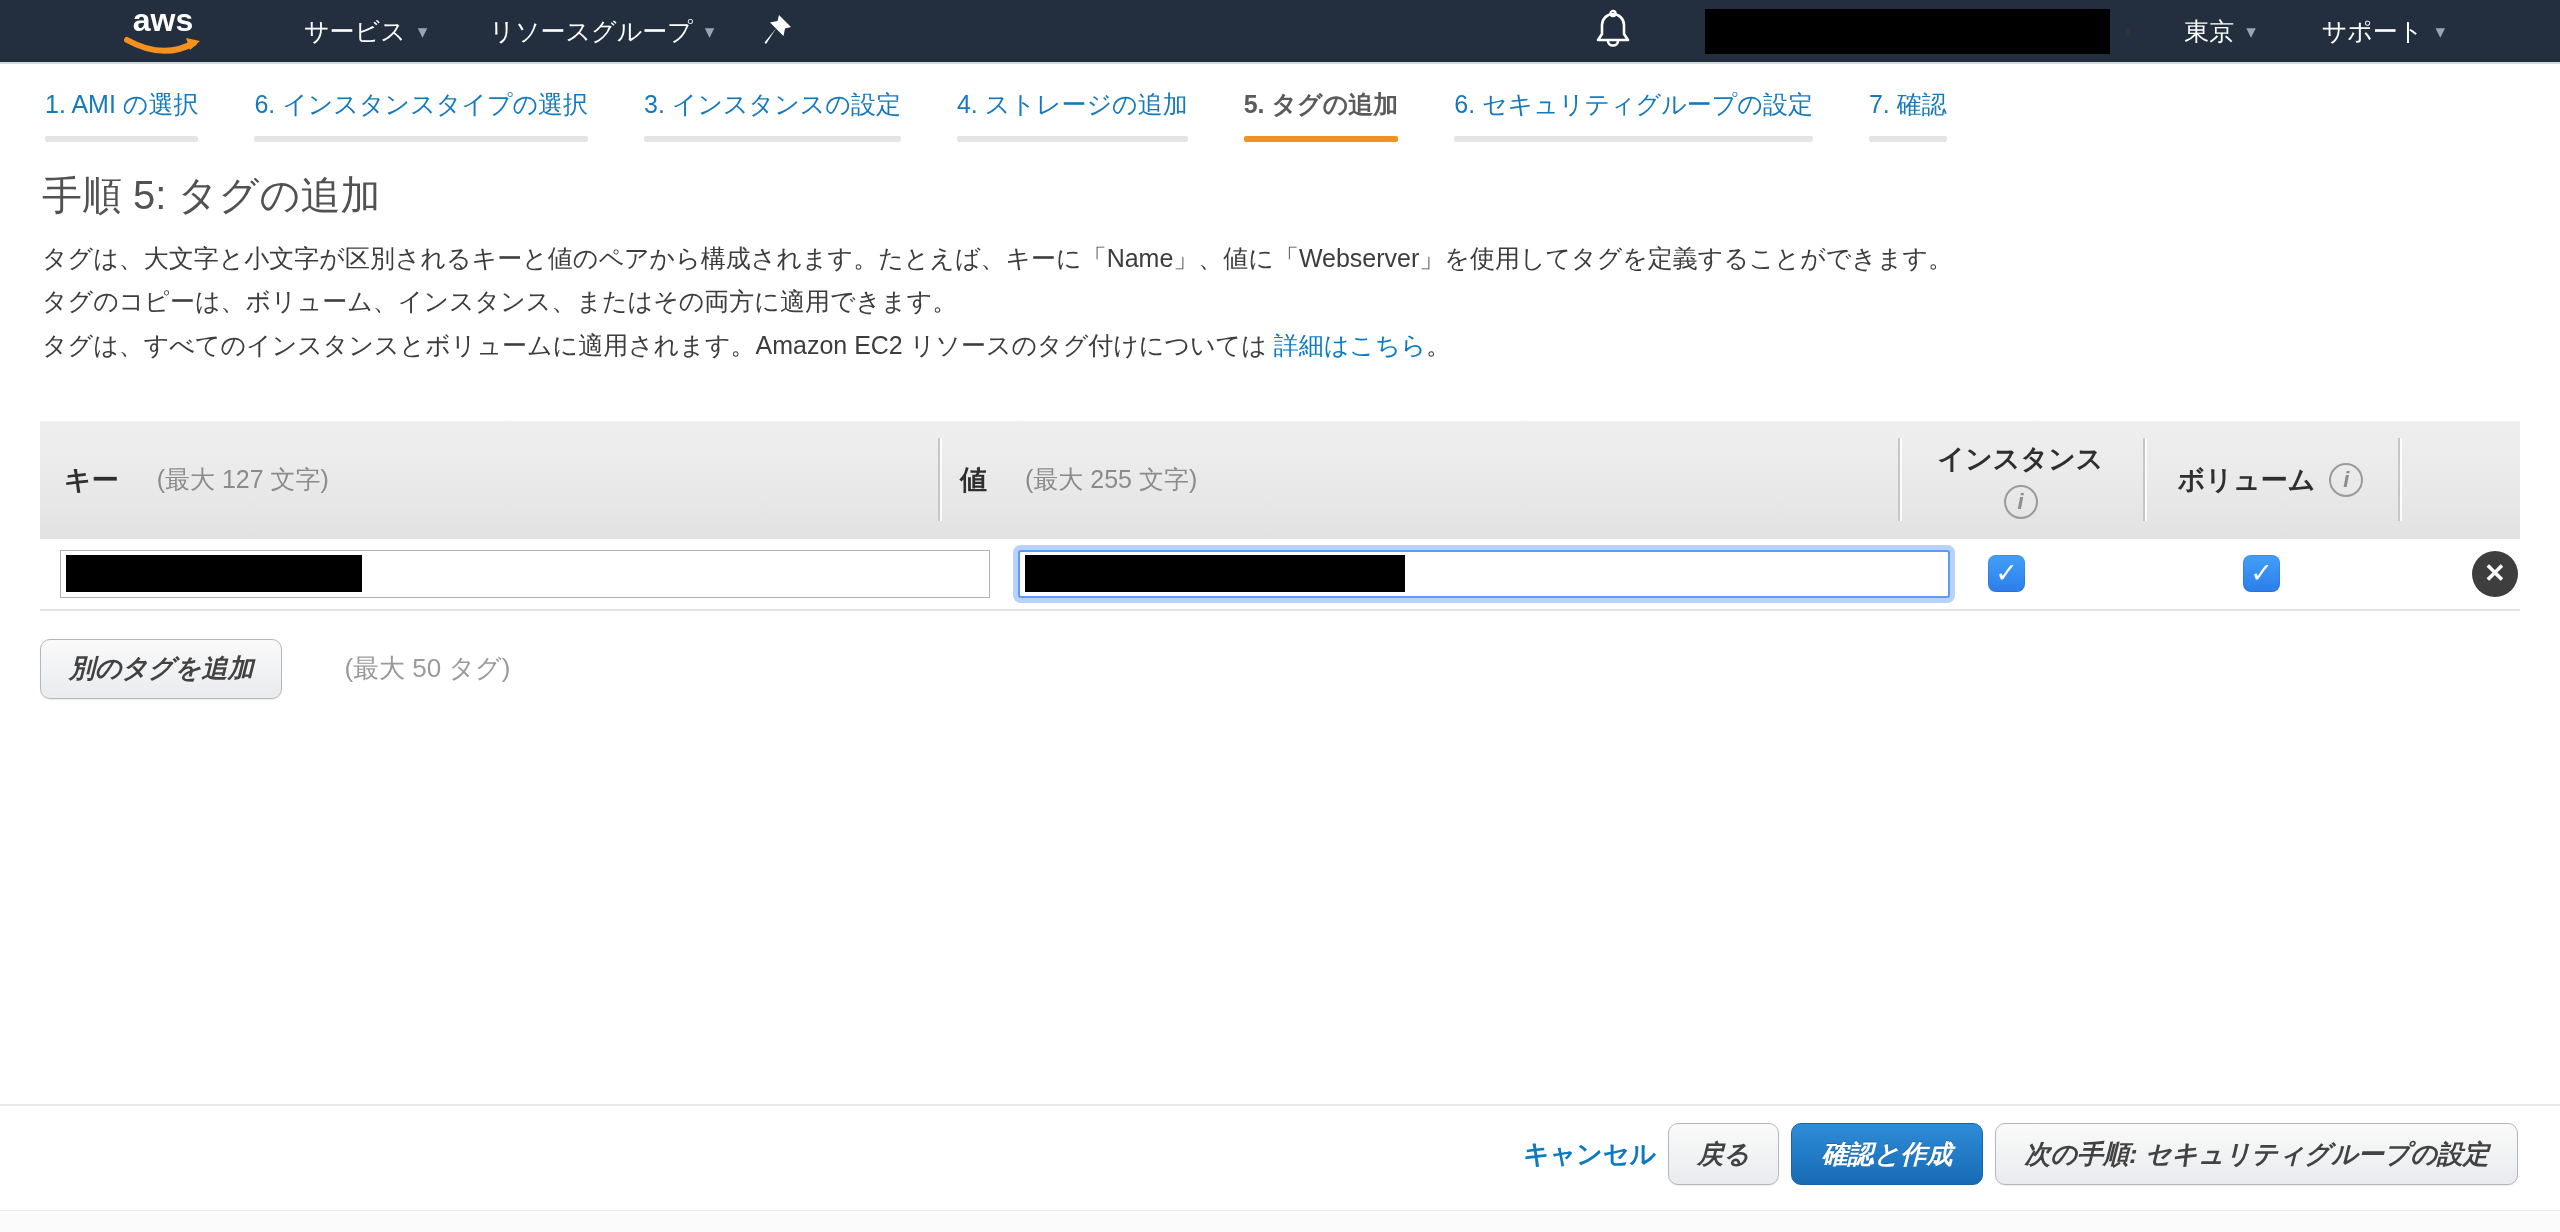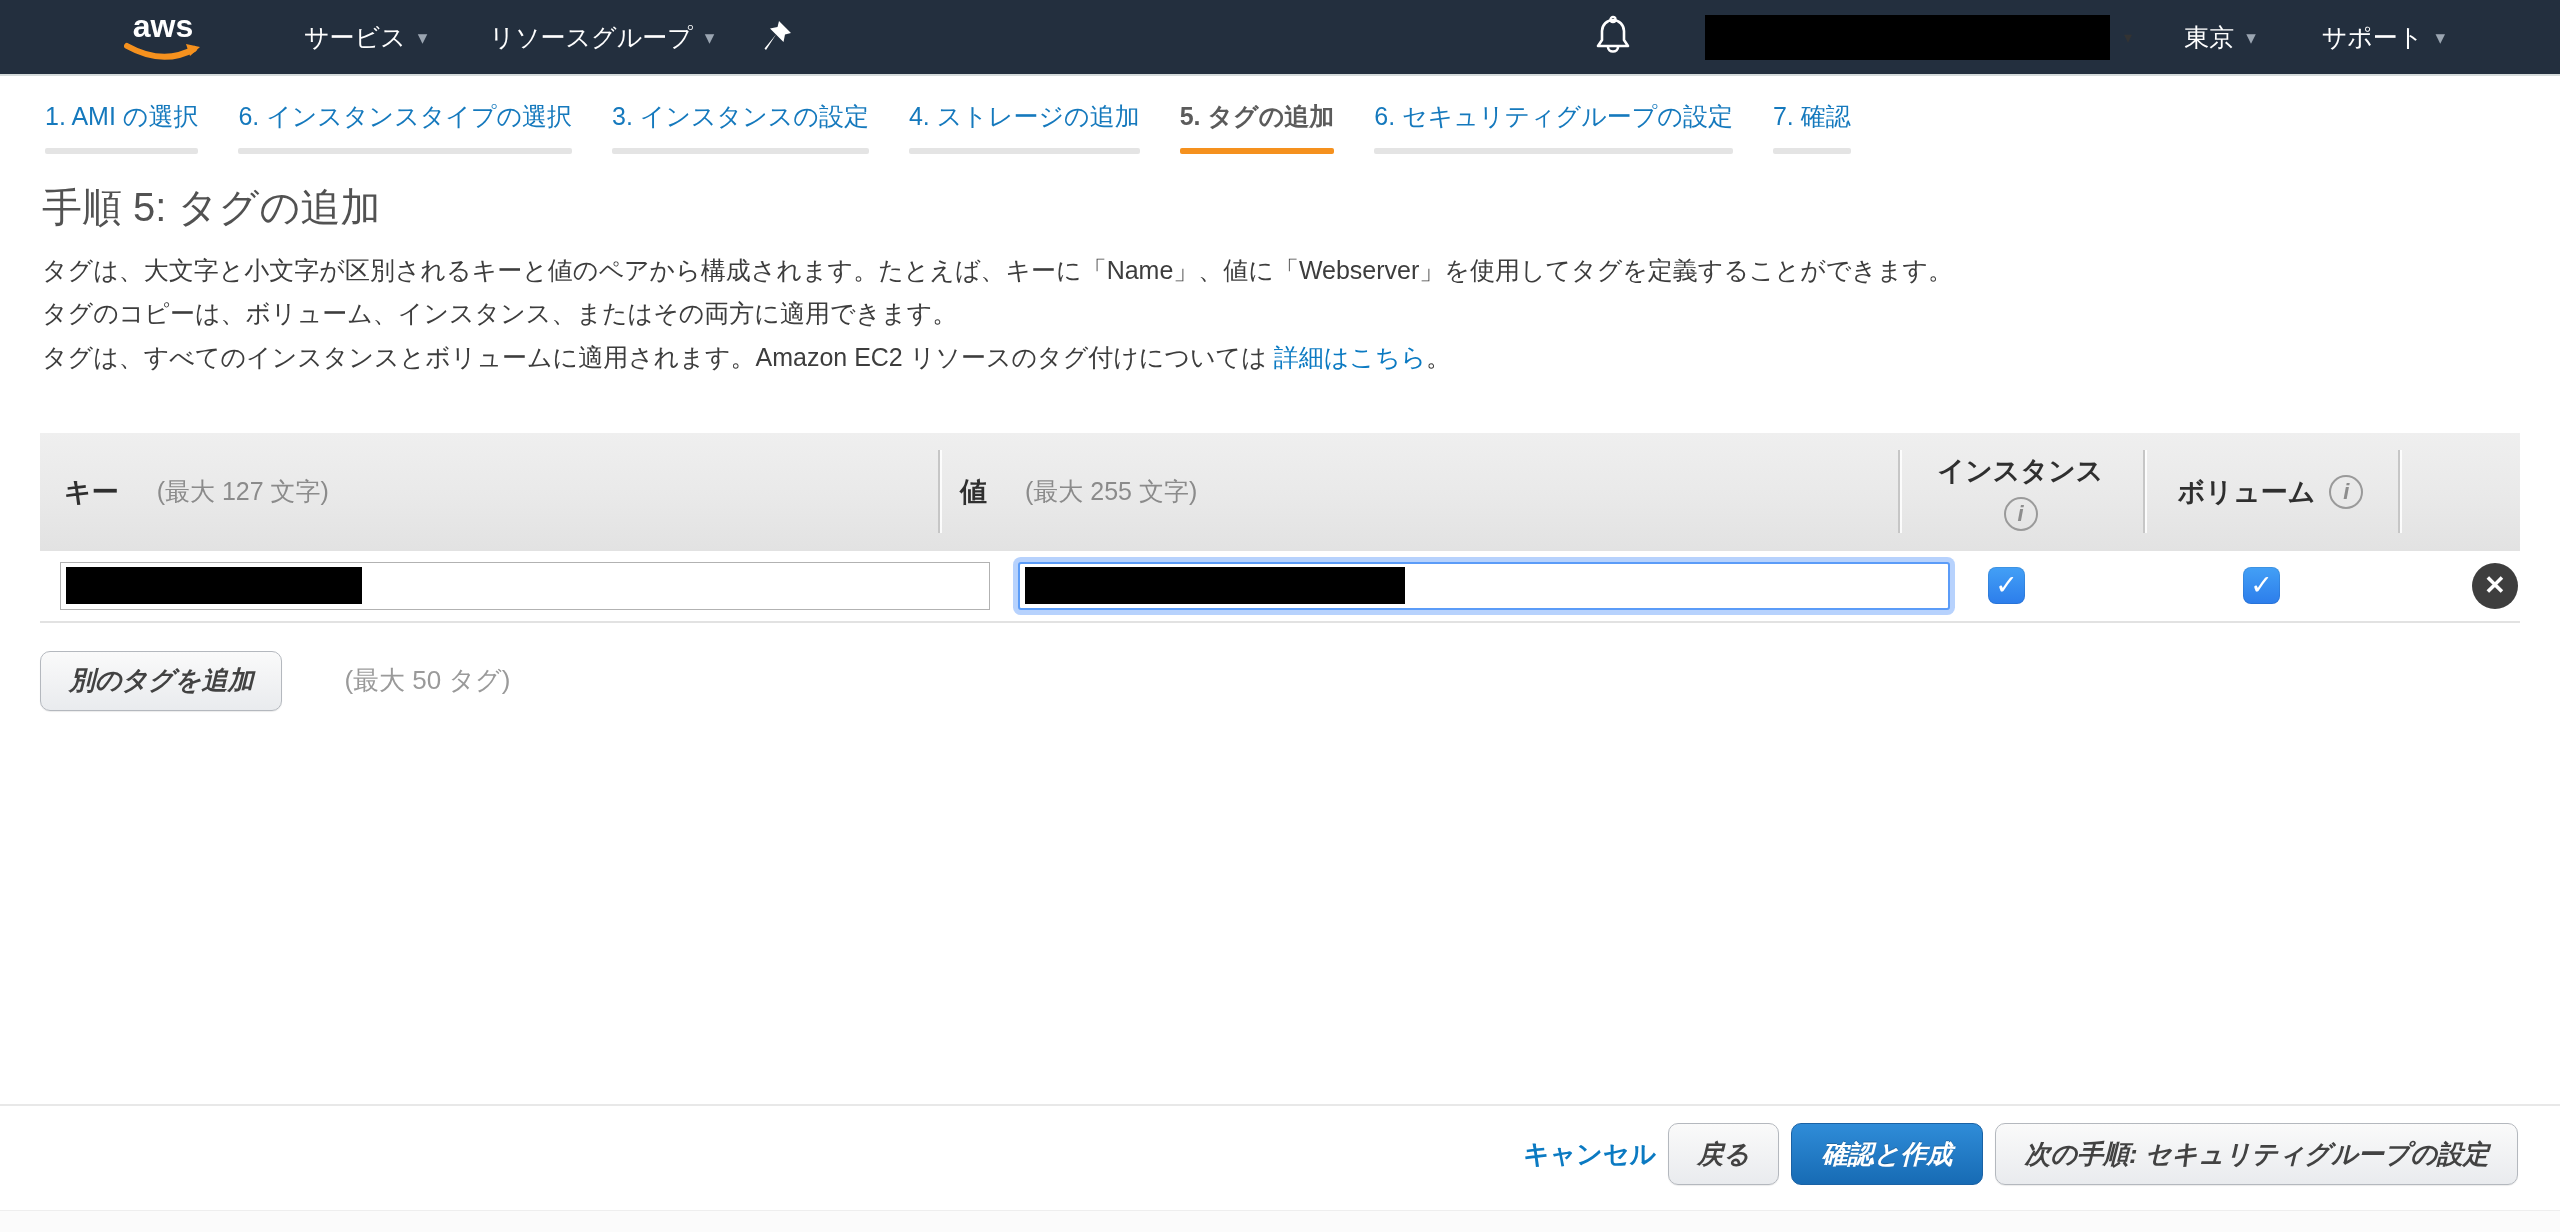--- a/index.html
+++ b/index.html
@@ -5,40 +5,40 @@
   * { box-sizing: border-box; margin: 0; padding: 0; }
   html,body { width: 2560px; height: 1232px; }
   body {
     font-family: "Liberation Sans", "DejaVu Sans", sans-serif;
     background: #ffffff; color: #333; overflow: hidden;
   }
   #page { position: relative; width: 2560px; height: 1232px; background:#fff; }
 
   
   .navbar {
-    height: 76px; background: #232f3e; display: flex; align-items: center;
+    height: 64px; background: #232f3e; display: flex; align-items: center;
     padding: 0 115px 0 120px; border-bottom: 2px solid #d5dbdb;
   }
   .logo { display:flex; flex-direction:column; align-items:center; width:86px; cursor:pointer; }
   .logo-text { color:#fff; font-weight:700; font-size:32px; line-height:30px; letter-spacing:0; }
   .logo-swoosh { margin-top:1px; }
   .nav-item { display:flex; align-items:center; gap:12px; color:#fff; font-size:25px; cursor:pointer; }
   .nav-item .chev { color:#9aa5b1; font-size:19px; }
   .nav-services { margin-left:98px; }
   .nav-resource { margin-left:62px; }
   .nav-pin { margin-left:48px; cursor:pointer; display:flex; align-items:center; }
   .nav-right { margin-left:auto; display:flex; align-items:center; }
   .bell { display:flex; align-items:center; cursor:pointer; }
   .account-menu { display:flex; align-items:center; gap:14px; margin-left:72px; cursor:pointer; }
   .redacted-account { width:405px; height:45px; background:#000; }
   .nav-region { margin-left:52px; }
   .nav-support { margin-left:66px; }
 
   
-  .steps { display:flex; gap:40px; margin:24px 0 0 45px; }
+  .steps { display:flex; gap:56px; margin:24px 0 0 45px; }
   .step { display:flex; flex-direction:column; cursor:pointer; }
   .step .lbl { font-size:25px; color:#1579bd; white-space:nowrap; }
   .step .bar { height:6px; margin-top:15px; background:#e4e4e4; border-radius:2px; }
   .step.active .lbl { color:#5b5b5b; font-weight:700; }
   .step.active .bar { background:#f5911e; }
 
   
   .main { margin: 26px 40px 0 40px; }
   .page-title { font-size:40px; font-weight:400; color:#525252; margin:12px 0 14px 2px; }
   .desc { font-size:25px; color:#3d3d3d; line-height:1.73; margin-left:2px; }

